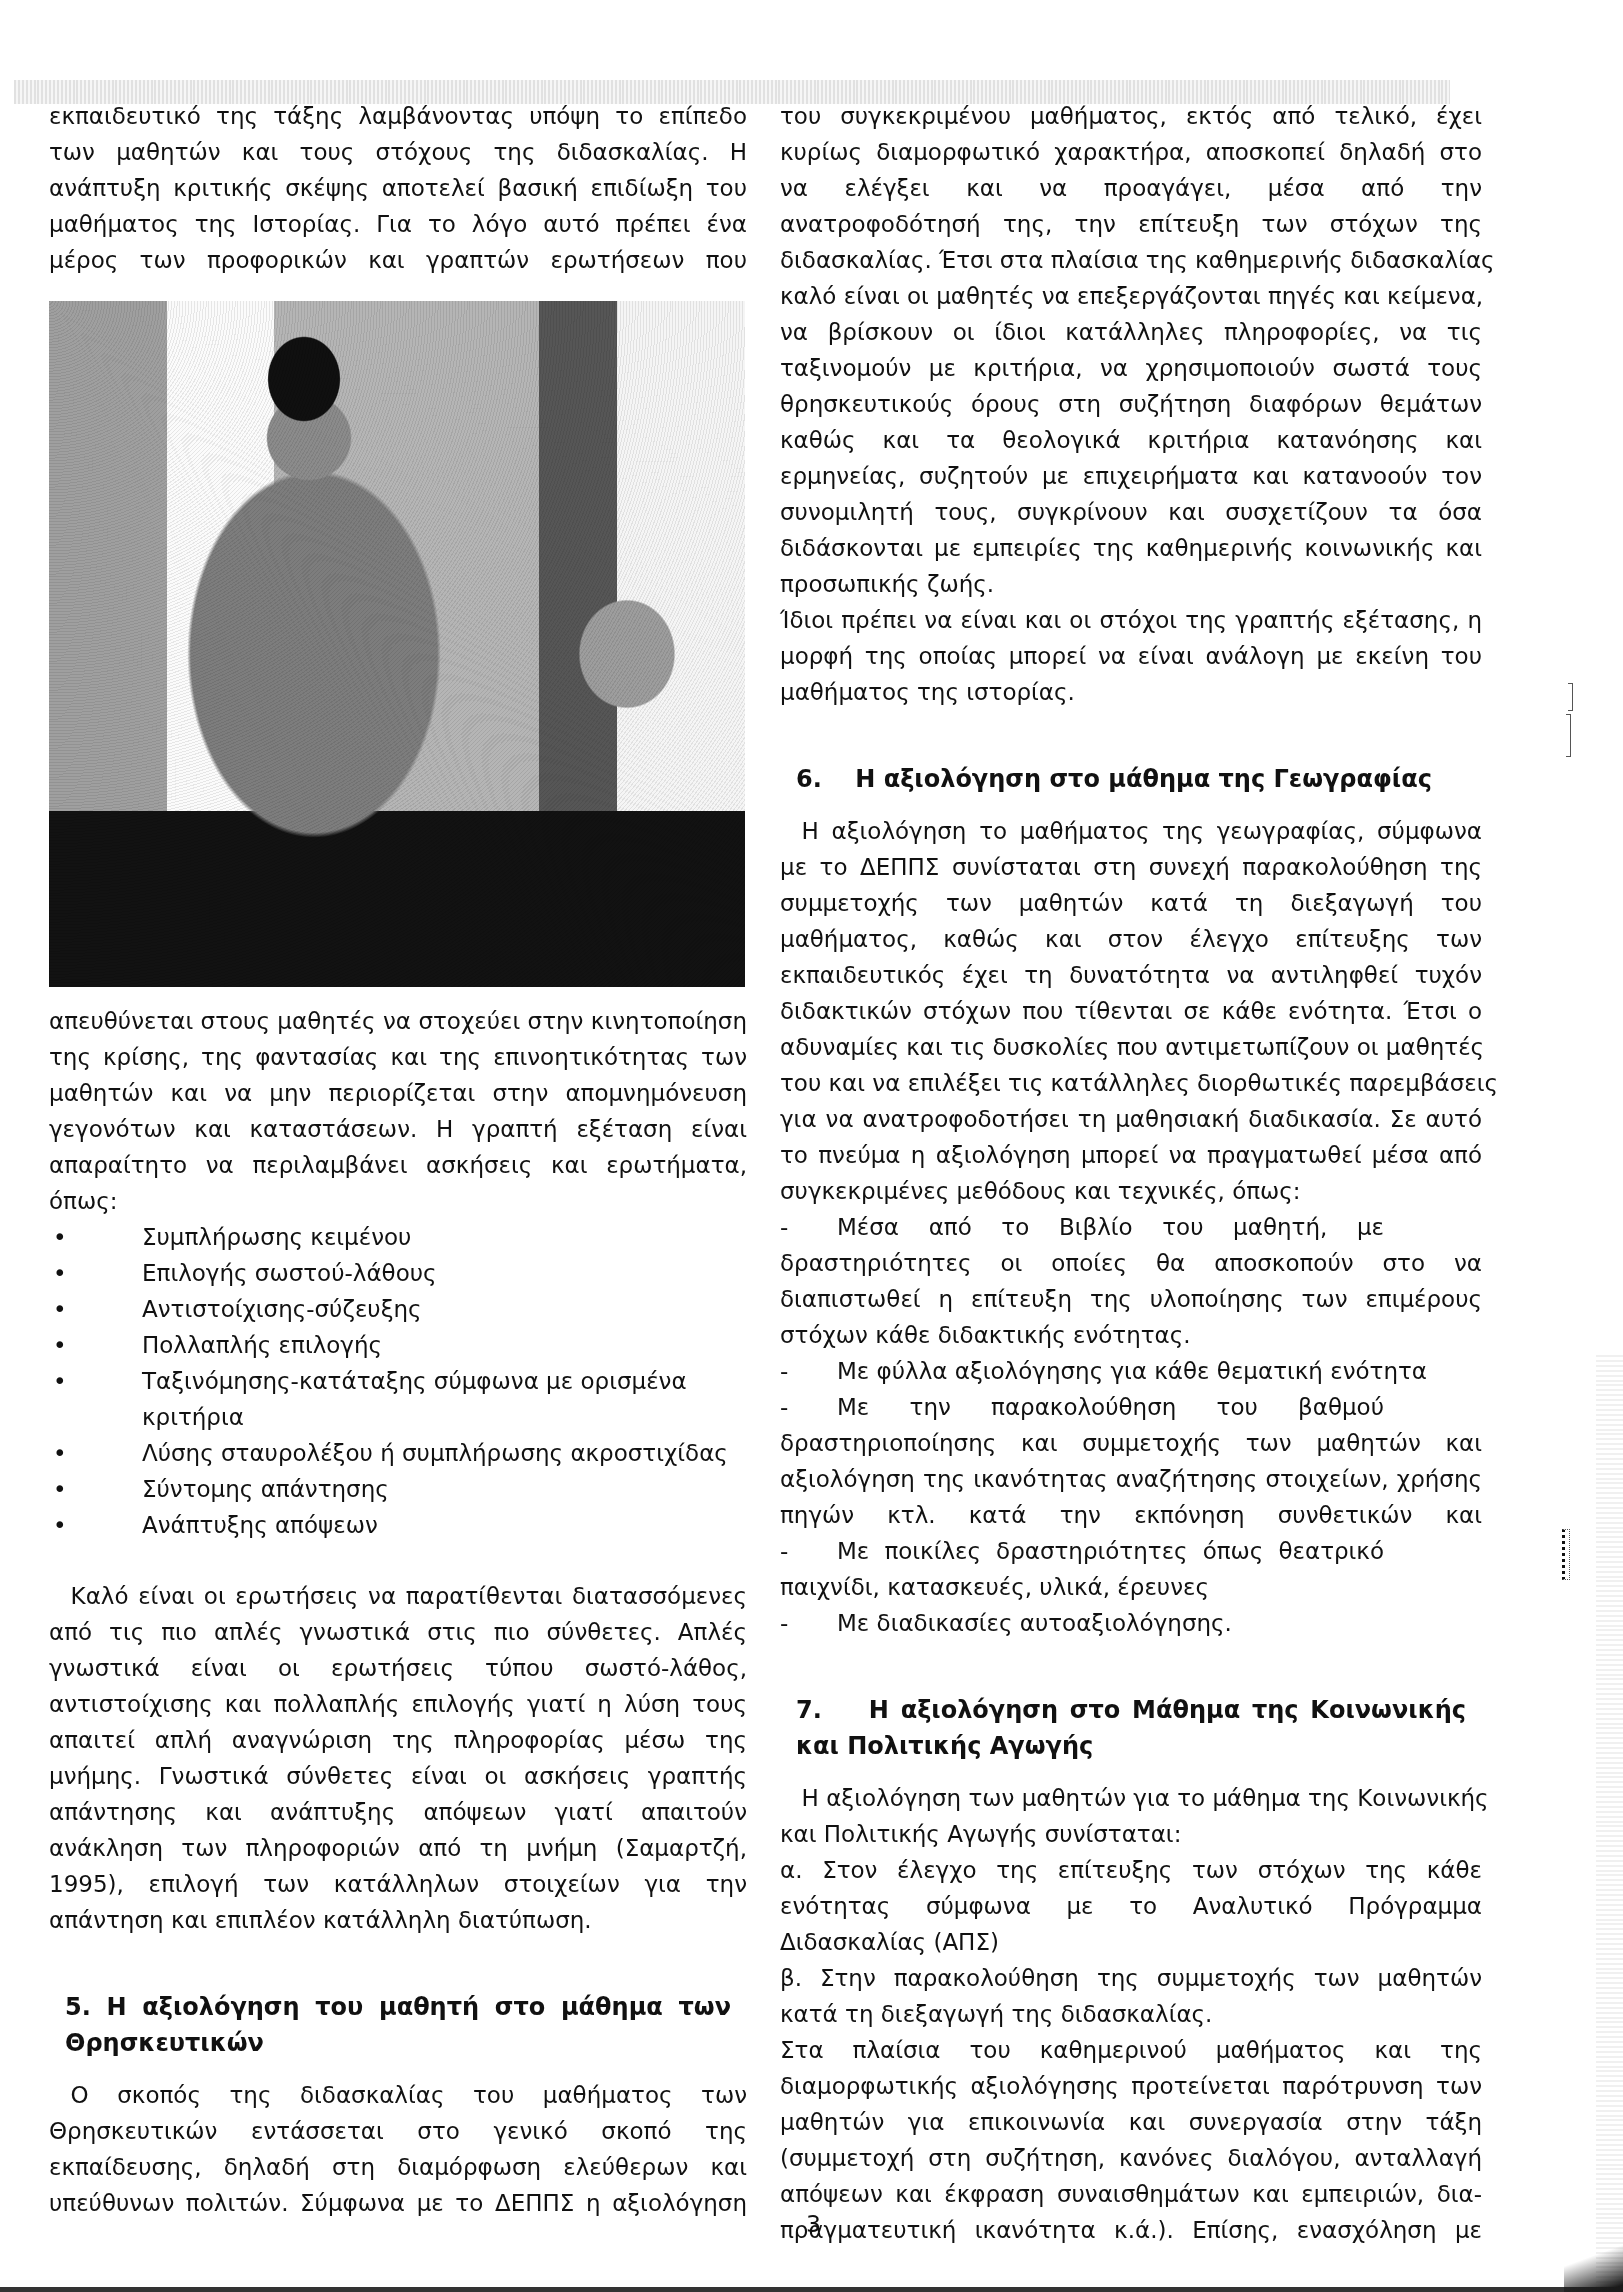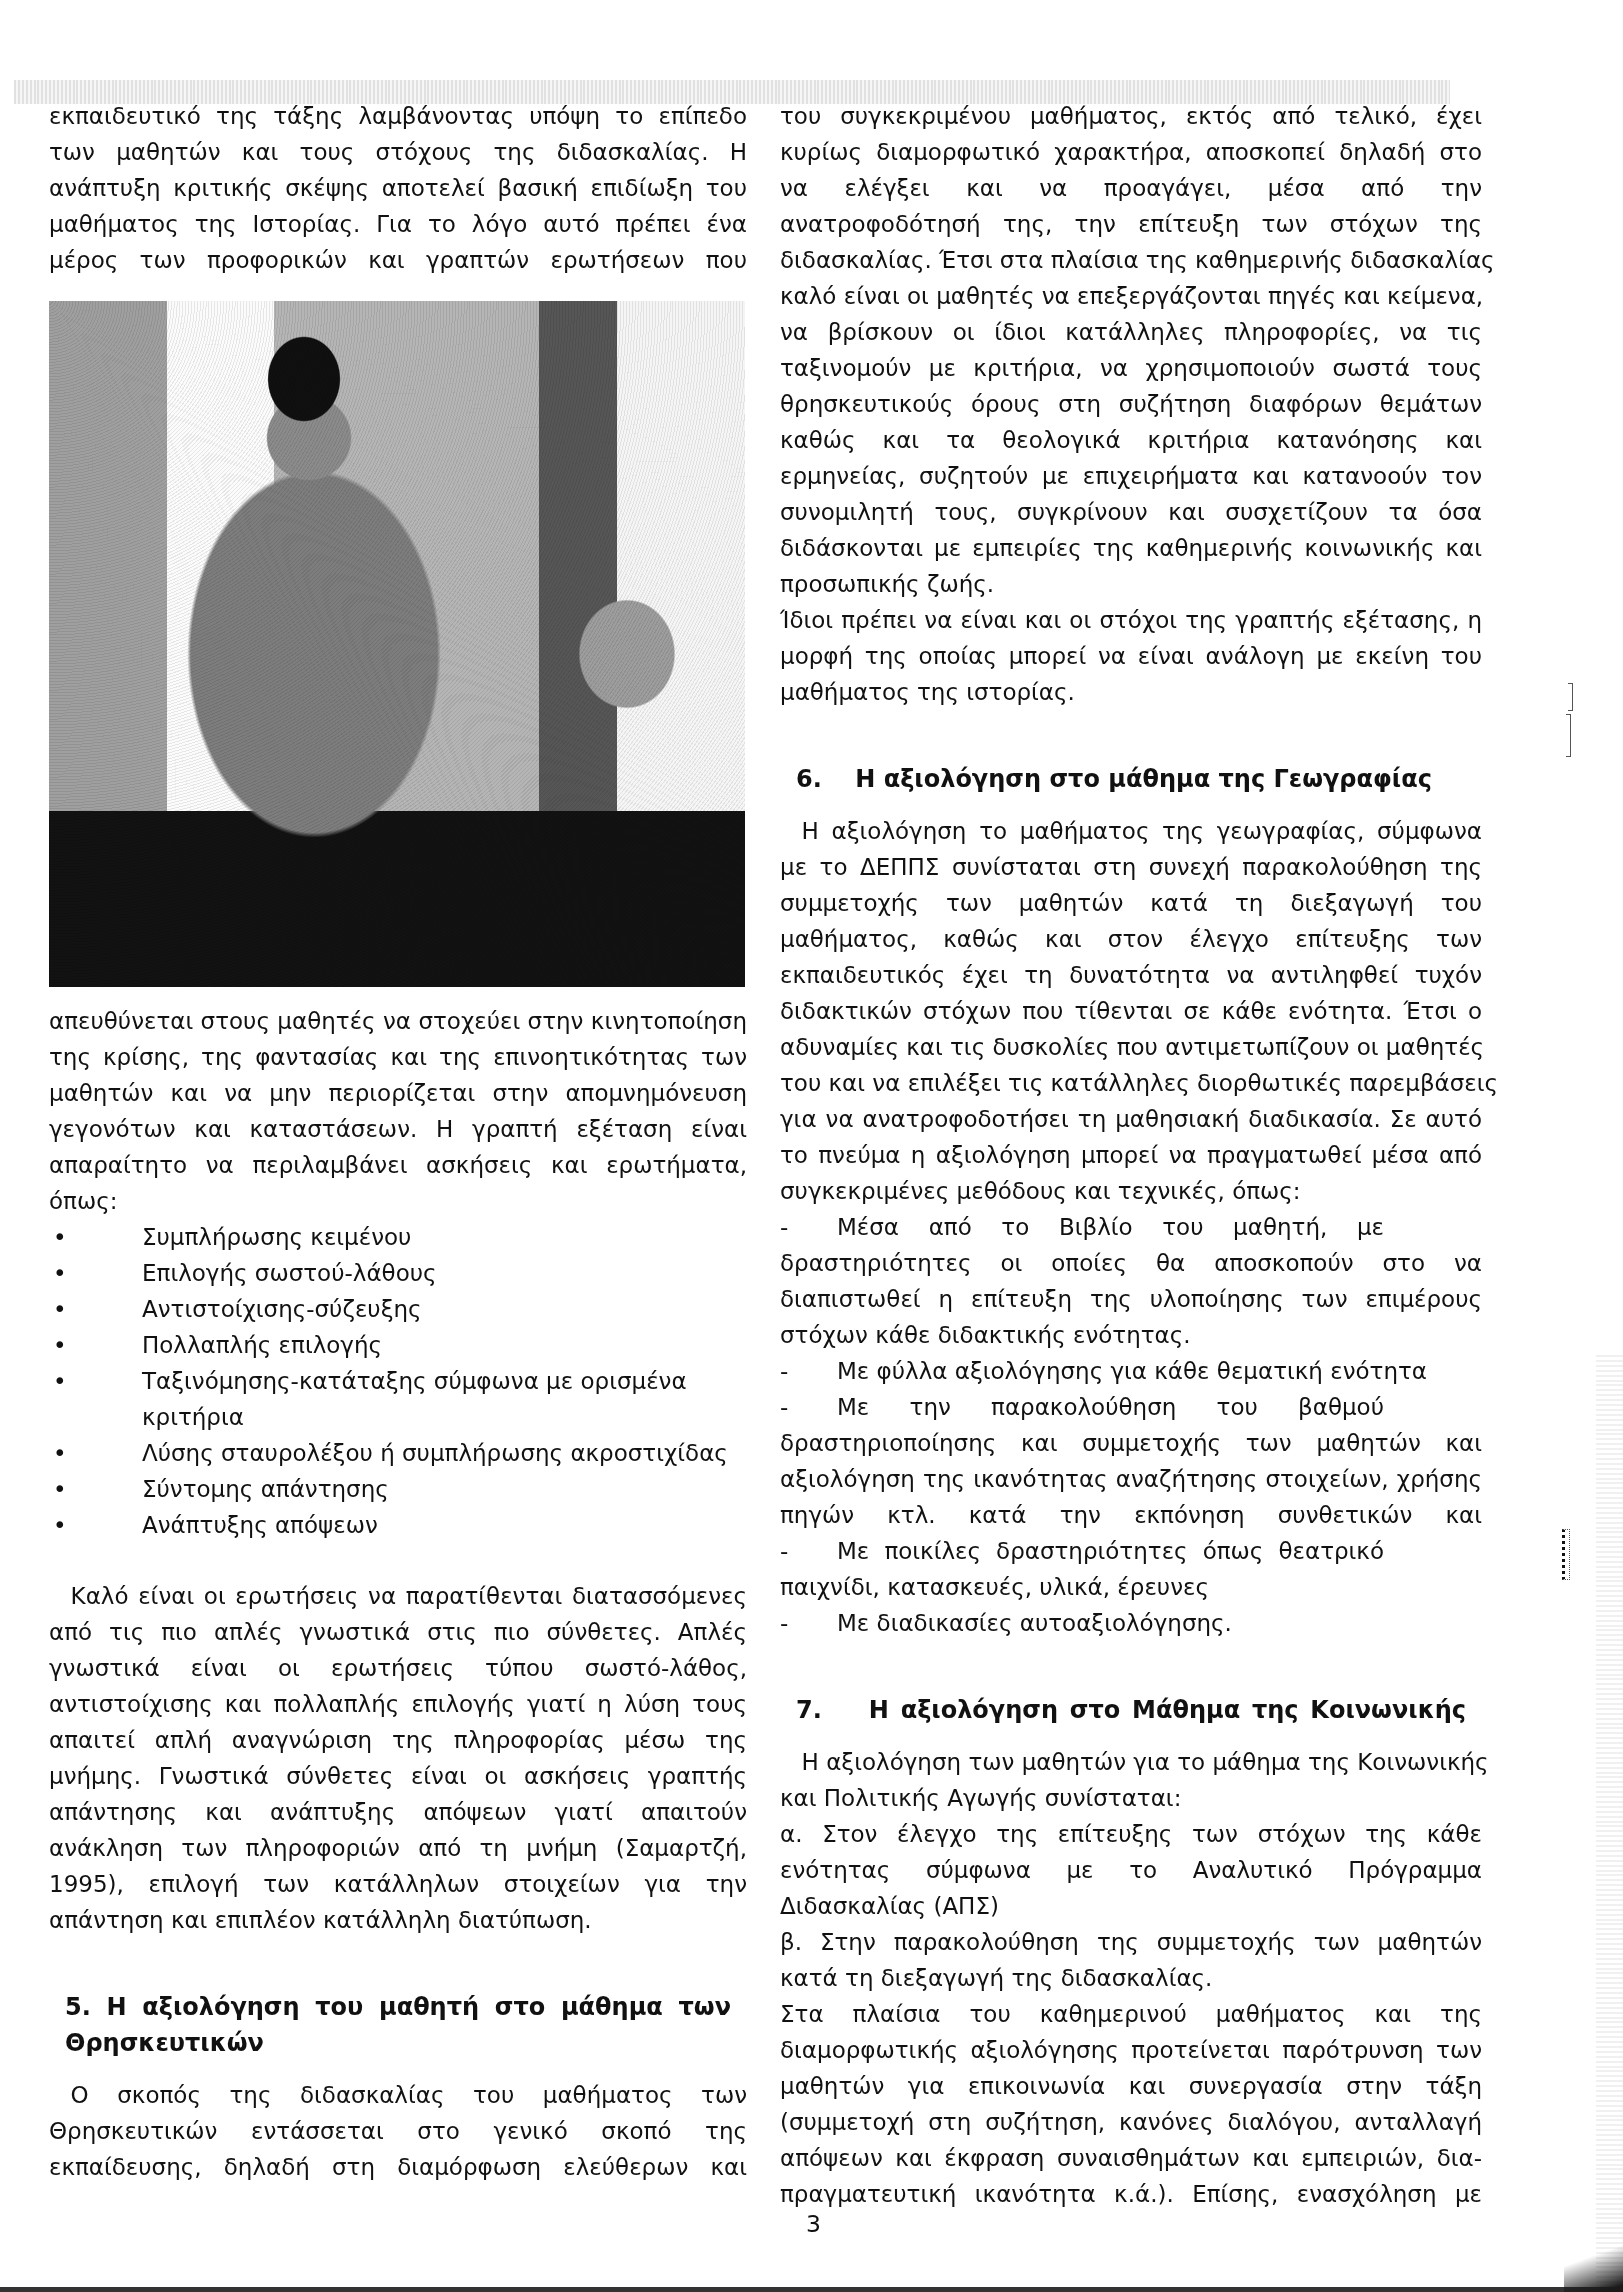--- a/index.html
+++ b/index.html
@@ -96,20 +96,21 @@
     </p>
   <div class="spacer"></div>
   <h2>
     <span class="line">5. Η αξιολόγηση του μαθητή στο μάθημα των</span>
     <span class="line last">Θρησκευτικών</span>
   </h2>
   <p id="s5">
       <span class="line indent">Ο σκοπός της διδασκαλίας του μαθήματος των</span>
       <span class="line">Θρησκευτικών εντάσσεται στο γενικό σκοπό της</span>
       <span class="line">εκπαίδευσης, δηλαδή στη διαμόρφωση ελεύθερων και</span>
+      <span class="line">υπεύθυνων πολιτών. Σύμφωνα με το ΔΕΠΠΣ η αξιολόγηση</span>
     </p>
 </div>
 
 <div class="col col-right">
   <p id="r-cont">
       <span class="line">του συγκεκριμένου μαθήματος, εκτός από τελικό, έχει</span>
       <span class="line">κυρίως διαμορφωτικό χαρακτήρα, αποσκοπεί δηλαδή στο</span>
       <span class="line">να ελέγξει και να προαγάγει, μέσα από την</span>
       <span class="line">ανατροφοδότησή της, την επίτευξη των στόχων της</span>
       <span class="line">διδασκαλίας. Έτσι στα πλαίσια της καθημερινής διδασκαλίας</span>
@@ -165,20 +166,21 @@
         <span class="line" style="padding-right: 98px;"><span class="dash">-</span><span>Με ποικίλες δραστηριότητες όπως θεατρικό</span></span>
         <span class="line last">παιχνίδι, κατασκευές, υλικά, έρευνες</span>
       </div>
       <div class="dash-item">
         <span class="line last"><span class="dash">-</span><span>Με διαδικασίες αυτοαξιολόγησης.</span></span>
       </div>
     </div>
   <div class="spacer"></div>
   <h2>
     <span class="line" style="white-space:pre">7.    Η αξιολόγηση στο Μάθημα της Κοινωνικής</span>
+    <span class="line last">και Πολιτικής Αγωγής</span>
   </h2>
   <p id="s7-intro">
       <span class="line indent">Η αξιολόγηση των μαθητών για το μάθημα της Κοινωνικής</span>
       <span class="line last">και Πολιτικής Αγωγής συνίσταται:</span>
     </p>
   <p id="s7-a">
       <span class="line">α. Στον έλεγχο της επίτευξης των στόχων της κάθε</span>
       <span class="line">ενότητας σύμφωνα με το Αναλυτικό Πρόγραμμα</span>
       <span class="line last">Διδασκαλίας (ΑΠΣ)</span>
     </p>

